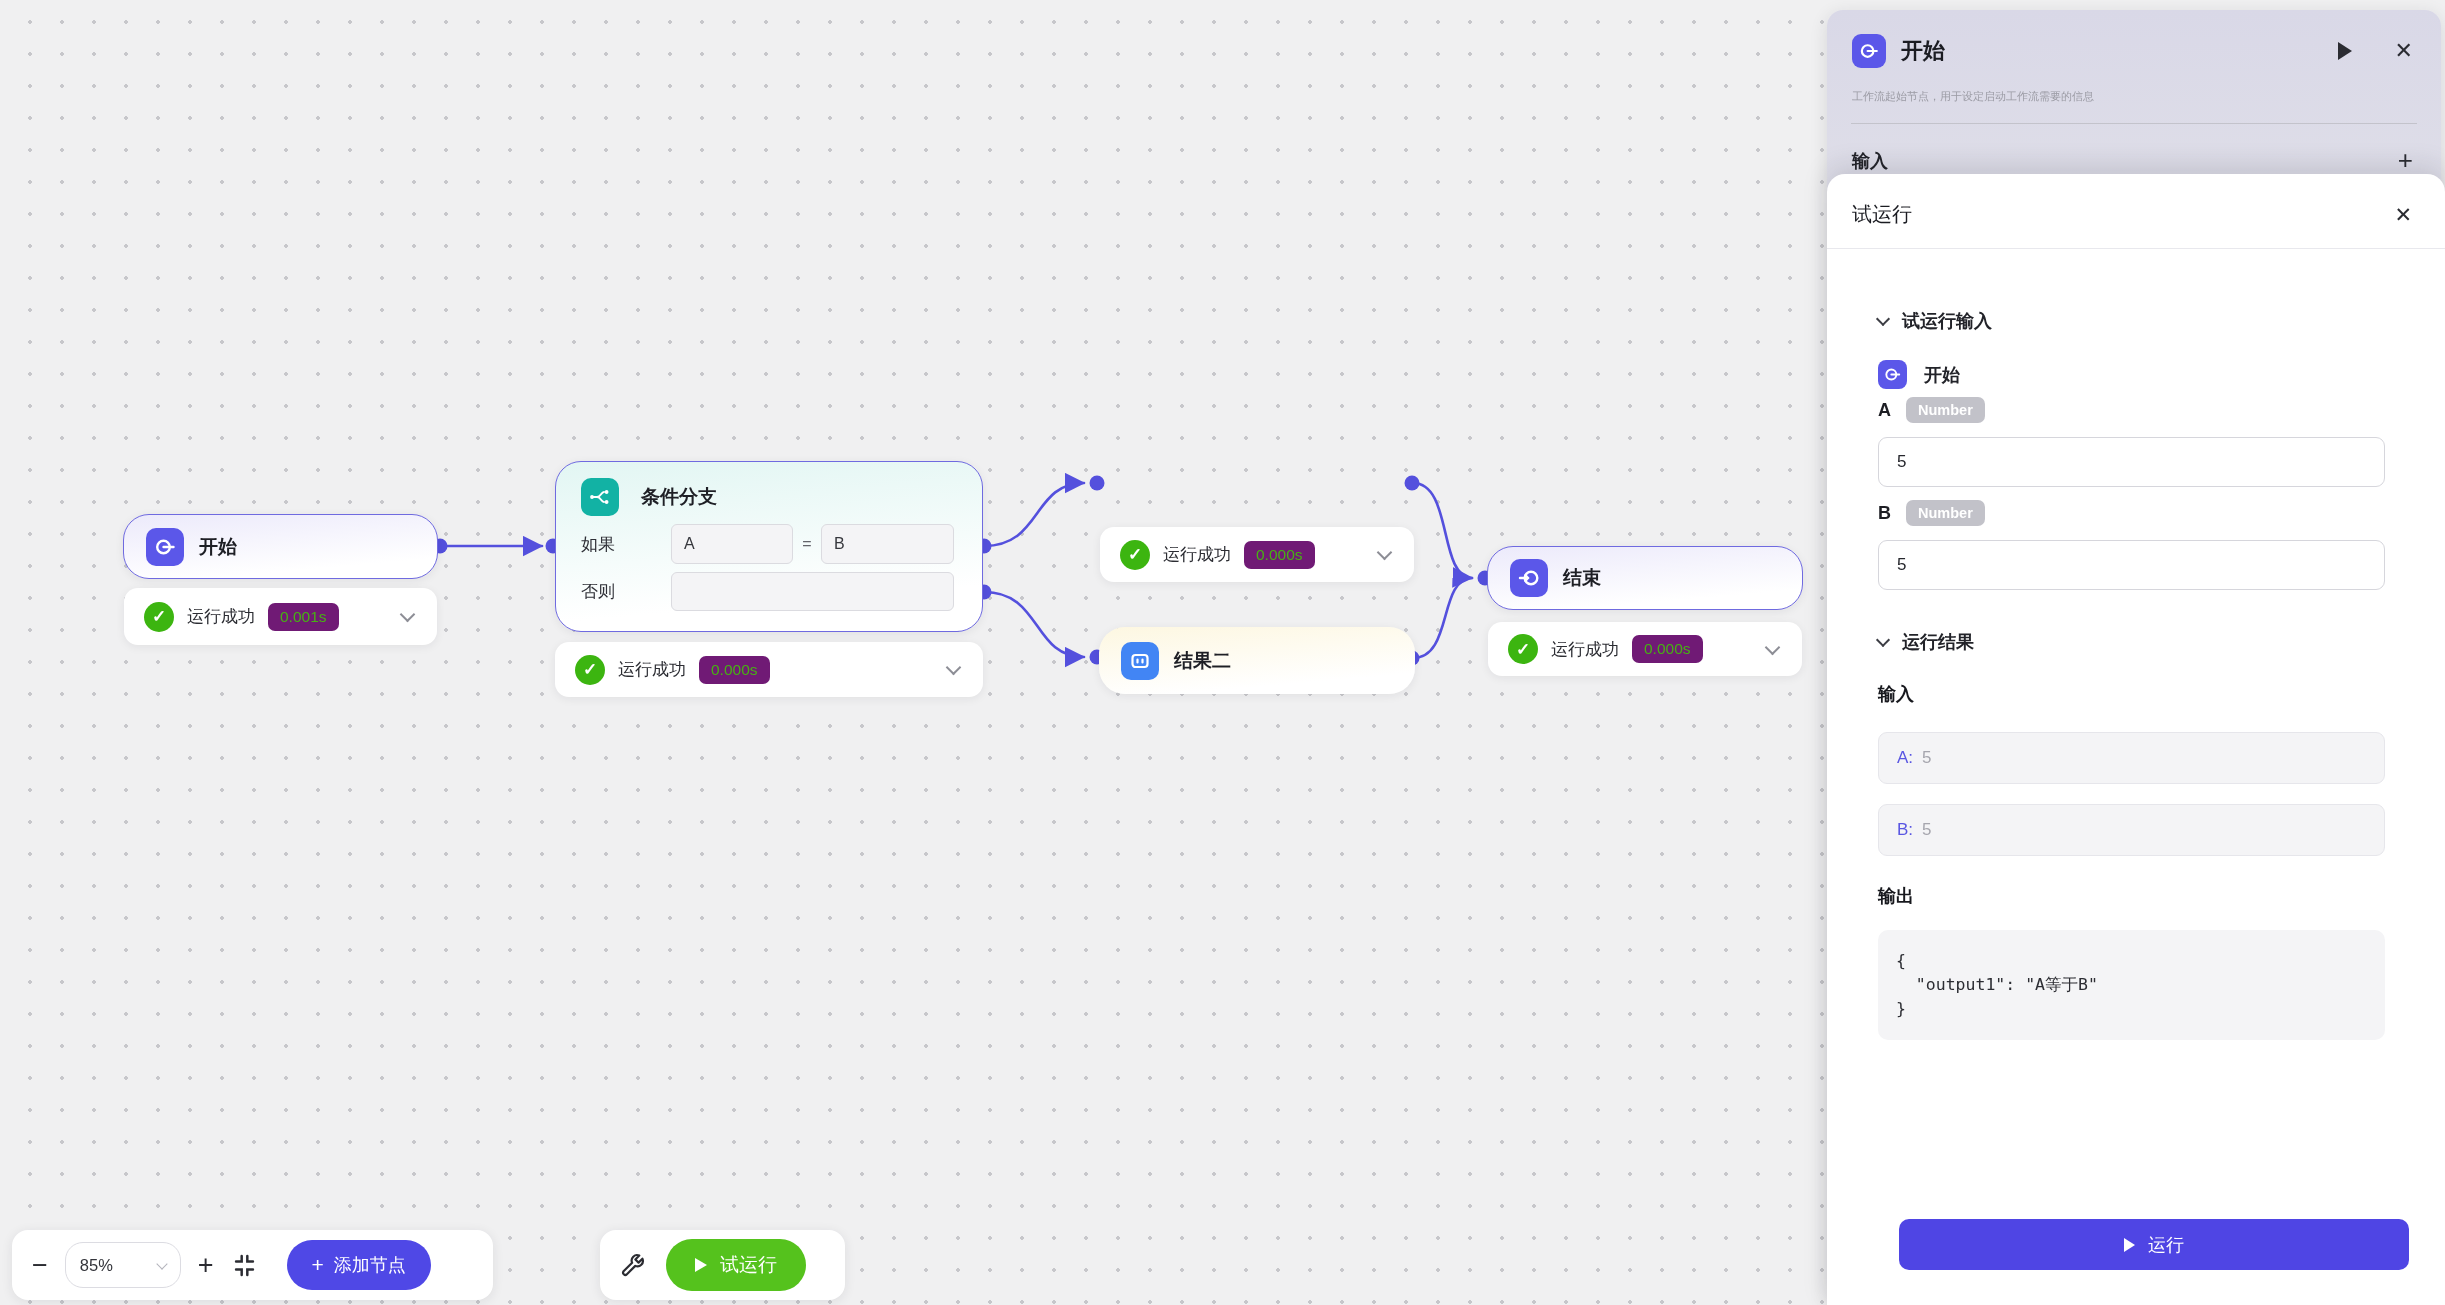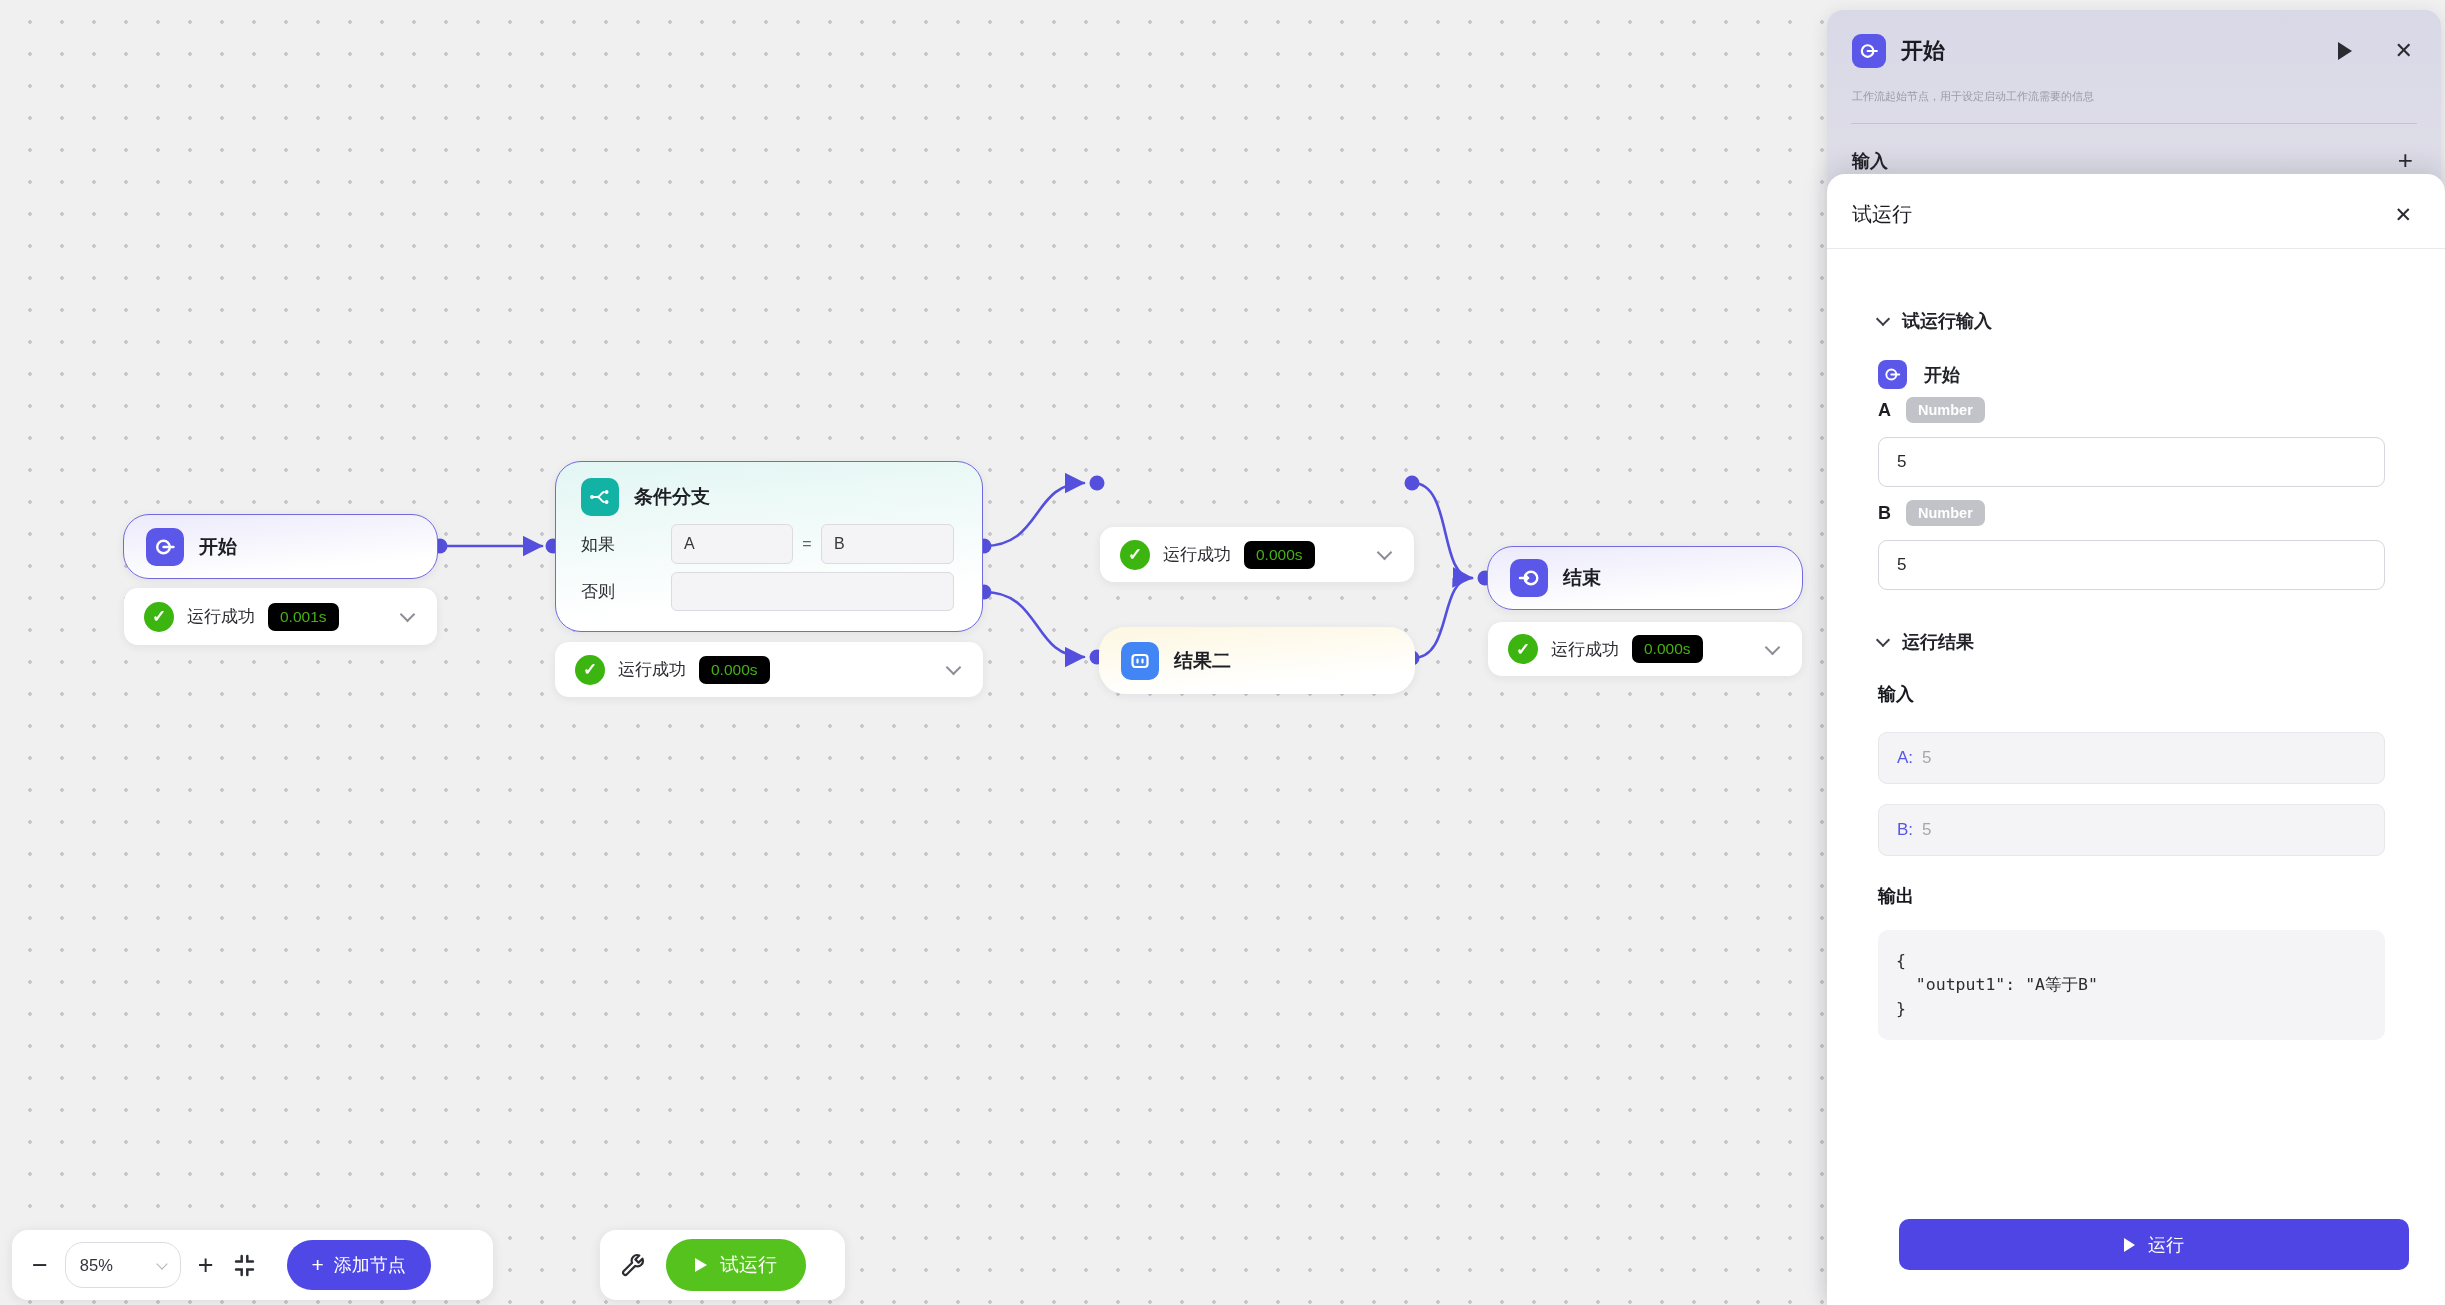--- a/index.html
+++ b/index.html
@@ -21,35 +21,35 @@
   .grad-teal   { background:linear-gradient(175deg,#e2f6f3 0%,#ffffff 78%); }
   .grad-yellow { background:linear-gradient(175deg,#fdf7e1 0%,#ffffff 78%); }
 
   .node-head { display:flex; align-items:center; gap:15px; padding:0 22px; height:100%; }
   .nicon { width:38px; height:38px; border-radius:10px; flex:none;
     display:flex; align-items:center; justify-content:center; }
   .ic-indigo { background:#5b57e9; } .ic-teal { background:#12b2a4; } .ic-blue { background:#4285f4; }
   .node-title { font-size:19px; font-weight:600; color:#1e1f25; }
 
   .cond-body { padding:16px 28px 0 25px; height:100%; }
-  .cond-header { display:flex; align-items:center; gap:15px; }
+  .cond-header { display:flex; align-items:center; gap:22px; }
   .cond-row { display:flex; align-items:center; margin-top:8px; }
   .cond-label { width:90px; font-size:17px; color:#2e2f36; }
   .cond-input { height:40px; background:#f4f4f6; border:1px solid #dbdbe0; border-radius:6px;
     display:flex; align-items:center; padding:0 12px; font-size:16px; color:#36373d; }
   .cond-eq { width:28px; text-align:center; font-size:16px; color:#63646a; }
 
   .status-card { position:absolute; background:#fff; border-radius:14px;
     box-shadow:0 2px 10px rgba(30,31,40,.07); display:flex; align-items:center;
     gap:13px; padding:0 20px; }
   .check { width:30px; height:30px; border-radius:50%; background:#3cb510; flex:none;
     display:flex; align-items:center; justify-content:center;
     color:#fff; font-size:17px; font-weight:700; }
   .status-text { font-size:17px; color:#2c2d33; }
-  .dur-badge { background:#000000; color:#47b014; font-size:15.5px;
+  .dur-badge { background:#701a75; color:#47b014; font-size:15.5px;
     border-radius:7px; padding:5px 12px; }
   .chev { width:11px; height:11px; border-right:2.2px solid #8d8e96; border-bottom:2.2px solid #8d8e96;
     transform:rotate(45deg); margin:-4px 4px 0 auto; flex:none; }
 
   
   .toolbar { position:absolute; top:1230px; height:70px; background:#fff; border-radius:16px;
     box-shadow:0 2px 12px rgba(30,31,40,.09); display:flex; align-items:center; z-index:5; }
   #toolbar-zoom { left:12px; width:481px; padding:0 20px; gap:17px; }
   #toolbar-run  { left:600px; width:245px; padding:0 20px; gap:20px; }
   .tb-glyph { font-size:27px; color:#2b2c32; line-height:1; cursor:pointer; }

